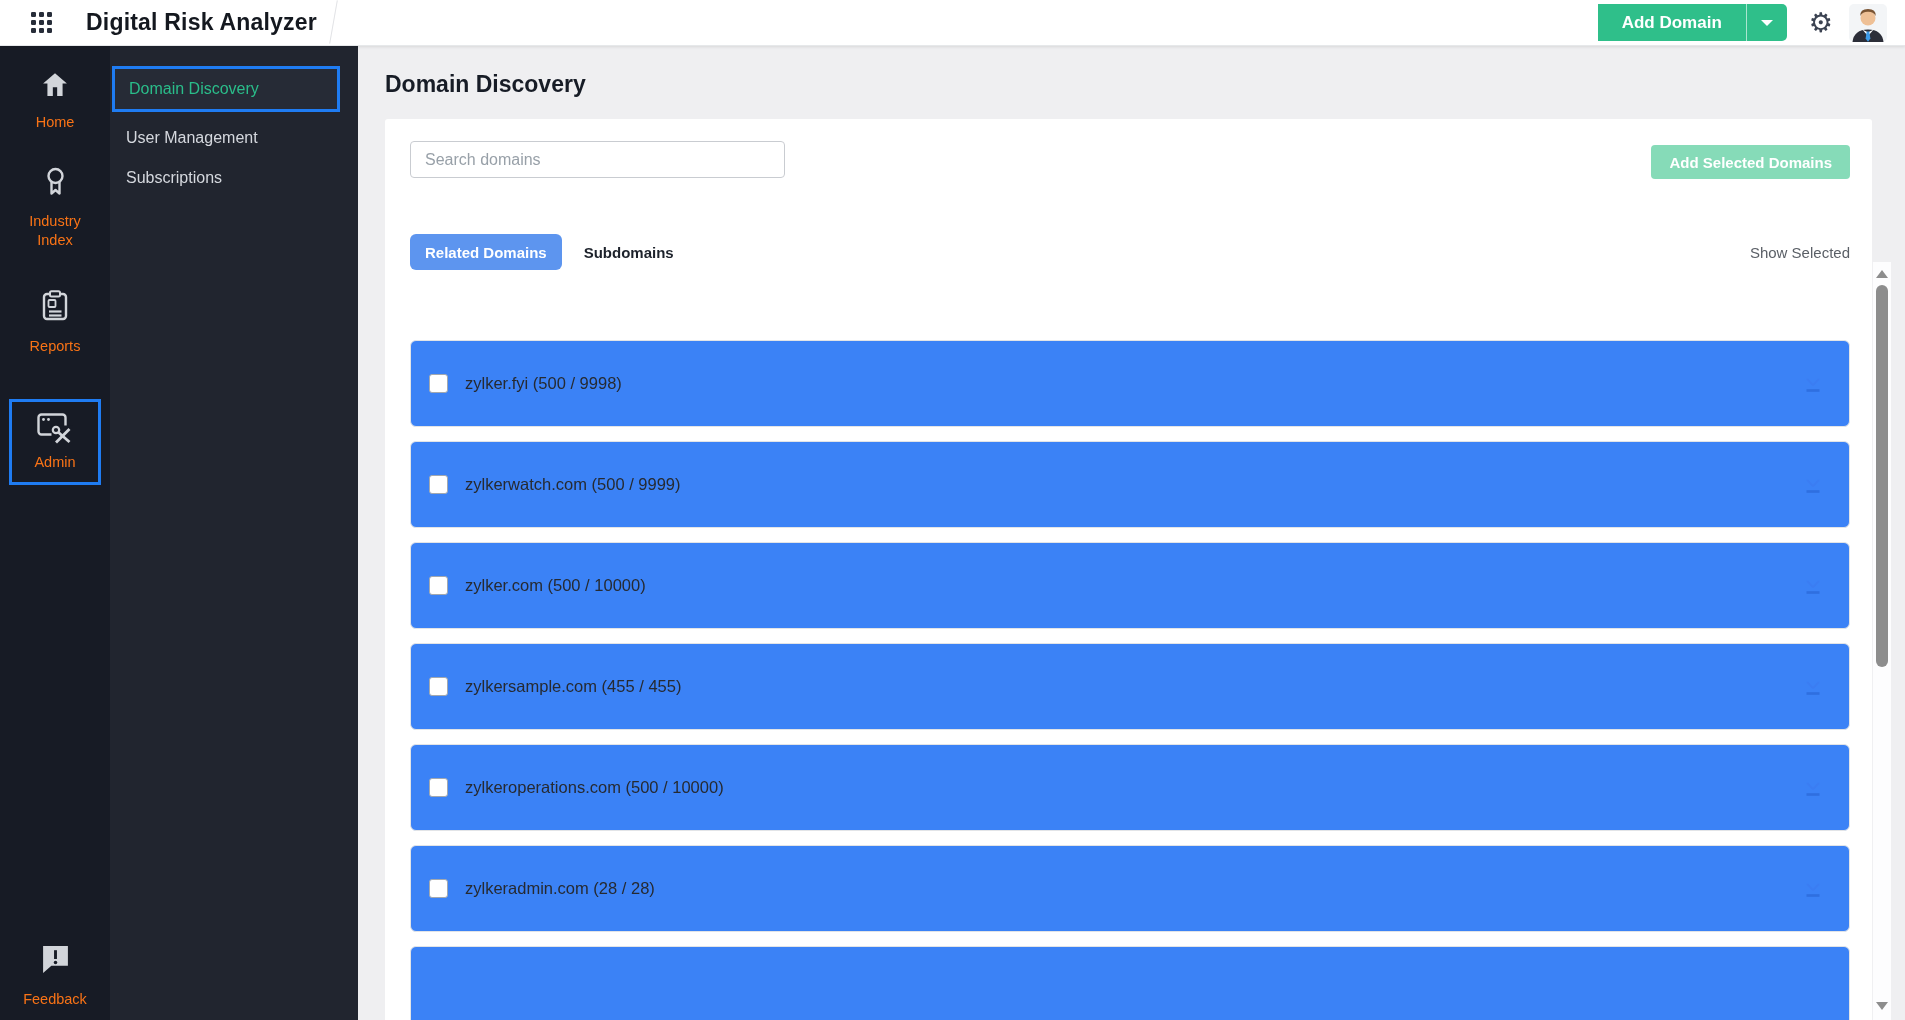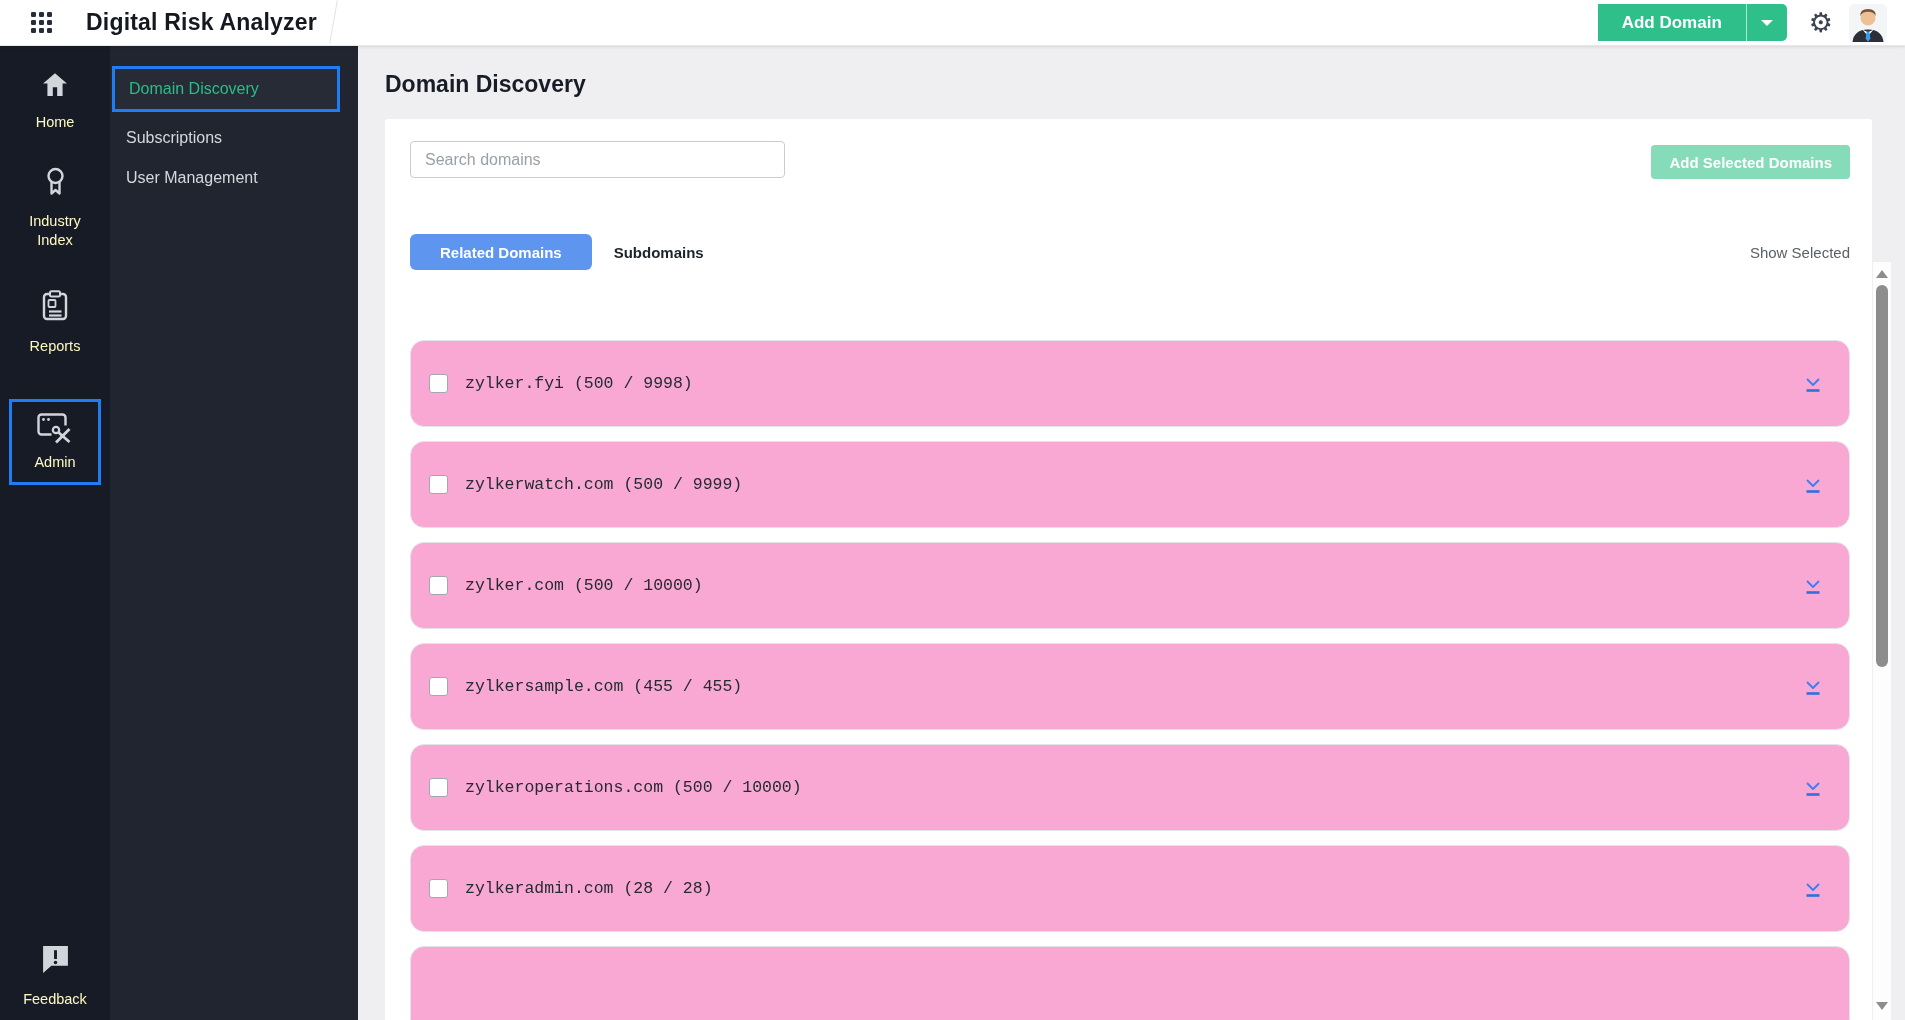--- a/index.html
+++ b/index.html
@@ -17,21 +17,21 @@
   .add-domain-main{background:var(--green);color:#fff;font-weight:bold;font-size:17px;display:flex;align-items:center;padding:0 24px;}
   .add-domain-caret{background:var(--green);width:40px;display:flex;align-items:center;justify-content:center;border-left:1px solid rgba(255,255,255,.6);}
   .caret-down{width:0;height:0;border-left:6px solid transparent;border-right:6px solid transparent;border-top:6px solid #fff;}
   .gear{margin-left:22px;font-family:"DejaVu Sans", sans-serif;font-size:27px;color:#3c4352;line-height:1;cursor:pointer;}
   .avatar{margin-left:16px;cursor:pointer;display:flex;}
 
   
   .body-row{display:flex;height:975px;}
 
   
-  .primary-sidebar{width:110px;background:#171b25;color:#fef9c3;display:flex;flex-direction:column;align-items:center;flex-shrink:0;}
+  .primary-sidebar{width:110px;background:#171b25;color:#f97316;display:flex;flex-direction:column;align-items:center;flex-shrink:0;}
   .ps-item{display:flex;flex-direction:column;align-items:center;cursor:pointer;text-align:center;}
   .ps-item .ps-label{font-size:14.5px;margin-top:12px;line-height:1.3;max-width:78px;}
   .ps-home{margin-top:26px;}
   .ps-industry{margin-top:34px;}
   .ps-reports{margin-top:40px;}
   .ps-admin{margin-top:44px;border:3px solid var(--hl-blue);width:86px;height:80px;justify-content:center;}
   .ps-admin .ps-label{margin-top:5px;}
   .ps-feedback{margin-top:auto;margin-bottom:12px;}
 
   
@@ -46,26 +46,26 @@
   .panel{margin-top:20px;margin-right:33px;background:#fff;flex:1;border-radius:3px 3px 0 0;
          padding:22px 22px 0 25px;box-sizing:border-box;overflow:hidden;display:flex;flex-direction:column;gap:28px;}
   .toolbar{display:flex;justify-content:space-between;align-items:flex-start;}
   .search-input{width:375px;height:37px;border:1px solid #c9ccd1;border-radius:4px;padding:0 14px;font-size:16px;
                 color:#333;font-family:"Liberation Sans", sans-serif;box-sizing:border-box;outline:none;}
   .search-input::placeholder{color:#98a0a8;}
   .add-selected-btn{height:34px;margin-top:4px;padding:0 18px;background:var(--green-disabled);color:#fff;
                     font-weight:bold;font-size:15px;border:none;border-radius:4px;font-family:"Liberation Sans", sans-serif;cursor:default;margin-left:45px;}
   .tabs-row{display:flex;align-items:center;margin-top:27px;}
   .tab-active{background:var(--tab-blue);color:#fff;font-weight:bold;font-size:15px;border-radius:6px;height:36px;
-              padding:0 30px;display:flex;align-items:center;cursor:pointer;}
+              padding:0 15px;display:flex;align-items:center;cursor:pointer;}
   .tab-inactive{margin-left:22px;font-weight:bold;font-size:15px;color:#1d222b;cursor:pointer;}
   .show-selected{margin-left:auto;color:#5a5f66;font-size:15px;cursor:pointer;}
   .domain-list{margin-top:42px;display:flex;flex-direction:column;gap:14px;}
-  .domain-row{height:87px;flex-shrink:0;background:#f9a8d4;border:1px solid #e2e4e7;border-radius:14px;
-              display:flex;align-items:center;padding:0 25px 0 18px;box-sizing:border-box;font-family:Liberation Mono, monospace;}
+  .domain-row{height:87px;flex-shrink:0;background:#3b82f6;border:1px solid #e2e4e7;border-radius:6px;
+              display:flex;align-items:center;padding:0 25px 0 18px;box-sizing:border-box;}
   .checkbox{width:17px;height:17px;border:1.5px solid #a2a8af;border-radius:3px;background:#fff;flex-shrink:0;cursor:pointer;}
   .domain-label{margin-left:17px;font-size:16.5px;color:#262a31;}
   .expand-icon{margin-left:auto;cursor:pointer;display:flex;}
 
   
   .scrollbar{position:absolute;left:1872px;top:262px;width:18px;height:758px;background:#fdfdfe;border-left:1px solid #f0f0f2;}
   .scroll-up{position:absolute;top:8px;left:3px;width:0;height:0;border-left:6px solid transparent;border-right:6px solid transparent;border-bottom:8px solid #8d8d8d;cursor:pointer;}
   .scroll-down{position:absolute;bottom:10px;left:3px;width:0;height:0;border-left:6px solid transparent;border-right:6px solid transparent;border-top:8px solid #8d8d8d;cursor:pointer;}
   .scroll-thumb{position:absolute;top:23px;left:3px;width:12px;height:382px;background:#8d8d8d;border-radius:6px;cursor:pointer;}
 
@@ -174,22 +174,22 @@
             <rect x="13.6" y="5" width="2.8" height="8.5" fill="#171b25"></rect>
             <circle cx="15" cy="16.8" r="1.7" fill="#171b25"></circle>
           </svg>
         </span>
         <span class="ps-label">Feedback</span>
       </div>
     </div>
 
     <div class="secondary-sidebar">
       <div class="ss-item selected">Domain Discovery</div>
+      <div class="ss-item">User Management</div>
       <div class="ss-item">Subscriptions</div>
-      <div class="ss-item">User Management</div>
     </div>
 
     <div class="main">
       <div class="page-title">Domain Discovery</div>
 
       <div class="panel">
         <div class="toolbar">
           <input class="search-input" type="text" placeholder="Search domains" style="">
           <button class="add-selected-btn">Add Selected Domains</button>
         </div>

